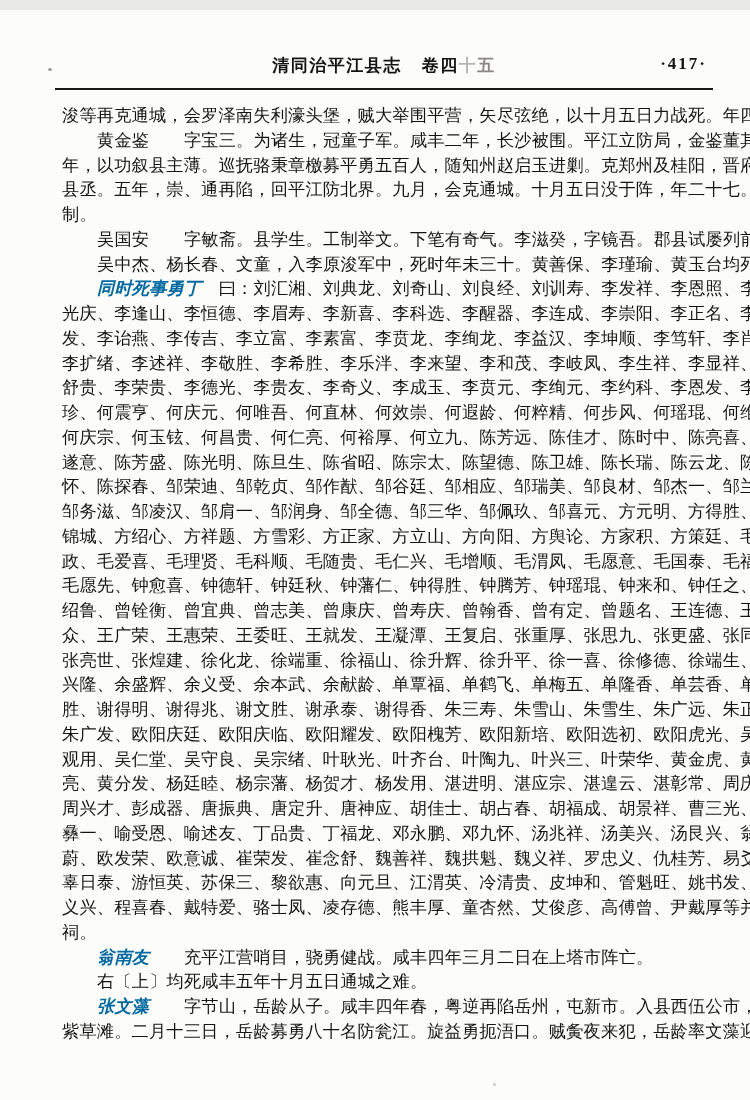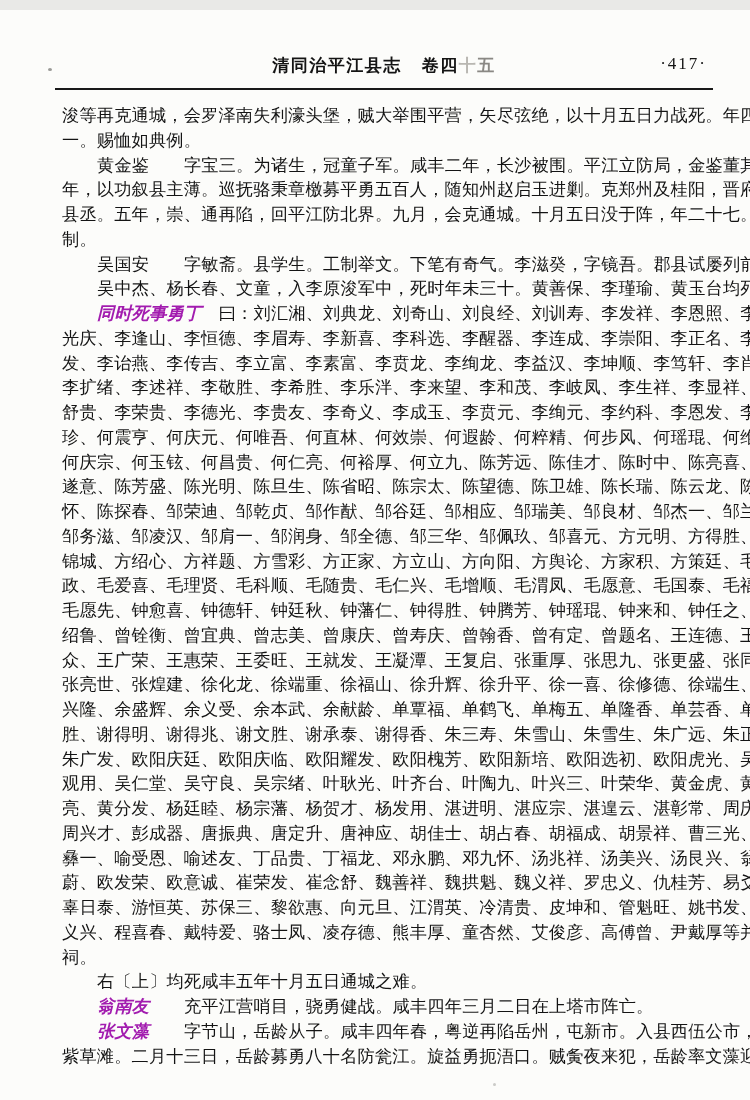--- a/index.html
+++ b/index.html
@@ -15,36 +15,36 @@
   .header{position:absolute;top:44px;left:55px;right:37px;height:26px;}
   .header-title{
     position:absolute;left:0;right:0;text-align:center;
     font-size:17px;font-weight:bold;letter-spacing:1.5px;white-space:nowrap;
   }
   .vol-gap{display:inline-block;width:20px;}
   .faded-1{color:#b9b7b2;}
   .faded-2{color:#8a8884;}
   .page-num{
     position:absolute;right:6px;top:0;
-    font-size:17px;font-weight:normal;letter-spacing:2px;
+    font-size:17px;font-weight:bold;letter-spacing:2px;
   }
   .rule{
     position:absolute;top:78px;left:55px;right:37px;
     border-top:2.5px solid #191919;
   }
   .body-text{position:absolute;top:94px;left:62px;width:652px;}
   .line{
     height:24.75px;line-height:24.75px;
     font-size:17.2px;letter-spacing:0.2px;
     white-space:nowrap;
   }
   .indent{padding-left:35px;}
   .run-normal{font-weight:normal;}
   .run-bold{font-weight:normal;}
-  .run-kai{font-style:italic;font-weight:600;color:#a21caf;}
+  .run-kai{font-style:italic;font-weight:600;color:#0369a1;}
   .artifact{
     position:absolute;background:#9a9a96;border-radius:50%;
   }
   .artifact.a1{left:48px;top:58px;width:4px;height:3px;}
   .artifact.a2{left:493px;top:1073px;width:3px;height:3px;opacity:.5;}
 </style>
 </head>
 <body>
 
 <div class="page">
@@ -53,21 +53,20 @@
 
   <div class="header">
     <div class="header-title"><span>清同治平江县志</span><span class="vol-gap"></span><span>卷四</span><span class="faded-1">十</span><span class="faded-2">五</span></div>
     <div class="page-num">·417·</div>
   </div>
 
   <div class="rule"></div>
 
   <div class="body-text">
       <div class="line"><span class="run-normal">浚等再克通城，会罗泽南失利濠头堡，贼大举围平营，矢尽弦绝，以十月五日力战死。年四十有</span></div>
-      <div class="line"><span class="run-normal">一。赐恤如典例。</span></div>
       <div class="line indent"><span class="run-bold">黄金鉴</span><span class="run-normal">　　字宝三。为诸生，冠童子军。咸丰二年，长沙被围。平江立防局，金鉴董其事。四</span></div>
       <div class="line"><span class="run-normal">年，以功叙县主薄。巡抚骆秉章檄募平勇五百人，随知州赵启玉进剿。克郑州及桂阳，晋府经历</span></div>
       <div class="line"><span class="run-normal">县丞。五年，崇、通再陷，回平江防北界。九月，会克通城。十月五日没于阵，年二十七。赐恤如</span></div>
       <div class="line"><span class="run-normal">制。</span></div>
       <div class="line indent"><span class="run-bold">吴国安</span><span class="run-normal">　　字敏斋。县学生。工制举文。下笔有奇气。李滋癸，字镜吾。郡县试屡列前矛</span></div>
       <div class="line indent"><span class="run-normal">吴中杰、杨长春、文童，入李原浚军中，死时年未三十。黄善保、李瑾瑜、黄玉台均死之。</span></div>
       <div class="line indent"><span class="run-kai">同时死事勇丁</span><span class="run-normal">　曰：刘汇湘、刘典龙、刘奇山、刘良经、刘训寿、李发祥、李恩照、李怡照、李</span></div>
       <div class="line"><span class="run-normal">光庆、李逢山、李恒德、李眉寿、李新喜、李科选、李醒器、李连成、李崇阳、李正名、李广运、李梅</span></div>
       <div class="line"><span class="run-normal">发、李诒燕、李传吉、李立富、李素富、李贲龙、李绚龙、李益汉、李坤顺、李笃轩、李肖魁、李听德、</span></div>
       <div class="line"><span class="run-normal">李扩绪、李述祥、李敬胜、李希胜、李乐泮、李来望、李和茂、李岐凤、李生祥、李显祥、李典祥、李</span></div>
@@ -87,18 +86,18 @@
       <div class="line"><span class="run-normal">胜、谢得明、谢得兆、谢文胜、谢承泰、谢得香、朱三寿、朱雪山、朱雪生、朱广远、朱正发、朱位香、</span></div>
       <div class="line"><span class="run-normal">朱广发、欧阳庆廷、欧阳庆临、欧阳耀发、欧阳槐芳、欧阳新培、欧阳选初、欧阳虎光、吴岳申、吴</span></div>
       <div class="line"><span class="run-normal">观用、吴仁堂、吴守良、吴宗绪、叶耿光、叶齐台、叶陶九、叶兴三、叶荣华、黄金虎、黄披垣、黄富</span></div>
       <div class="line"><span class="run-normal">亮、黄分发、杨廷睦、杨宗藩、杨贺才、杨发用、湛进明、湛应宗、湛遑云、湛彰常、周庆云、周鼎臣、</span></div>
       <div class="line"><span class="run-normal">周兴才、彭成器、唐振典、唐定升、唐神应、胡佳士、胡占春、胡福成、胡景祥、曹三光、曹五来、曹</span></div>
       <div class="line"><span class="run-normal">彝一、喻受恩、喻述友、丁品贵、丁福龙、邓永鹏、邓九怀、汤兆祥、汤美兴、汤艮兴、翁统绪、翁元</span></div>
       <div class="line"><span class="run-normal">蔚、欧发荣、欧意诚、崔荣发、崔念舒、魏善祥、魏拱魁、魏义祥、罗忠义、仇桂芳、易爻吉、潘有三、</span></div>
       <div class="line"><span class="run-normal">辜日泰、游恒英、苏保三、黎欲惠、向元旦、江渭英、冷清贵、皮坤和、管魁旺、姚书发、秦八奇、宋</span></div>
       <div class="line"><span class="run-normal">义兴、程喜春、戴特爱、骆士凤、凌存德、熊丰厚、童杏然、艾俊彦、高傅曾、尹戴厚等并从祀忠义</span></div>
       <div class="line"><span class="run-normal">祠。</span></div>
+      <div class="line indent"><span class="run-kai">翁南友</span><span class="run-normal">　　充平江营哨目，骁勇健战。咸丰四年三月二日在上塔市阵亡。</span></div>
       <div class="line indent"><span class="run-normal">右〔上〕均死咸丰五年十月五日通城之难。</span></div>
-      <div class="line indent"><span class="run-kai">翁南友</span><span class="run-normal">　　充平江营哨目，骁勇健战。咸丰四年三月二日在上塔市阵亡。</span></div>
       <div class="line indent"><span class="run-kai">张文藻</span><span class="run-normal">　　字节山，岳龄从子。咸丰四年春，粤逆再陷岳州，屯新市。入县西伍公市，掠船至</span></div>
       <div class="line"><span class="run-normal">紫草滩。二月十三日，岳龄募勇八十名防瓮江。旋益勇扼浯口。贼夤夜来犯，岳龄率文藻迎击。</span></div>
     </div>
 </div>
 
 </body></html>

